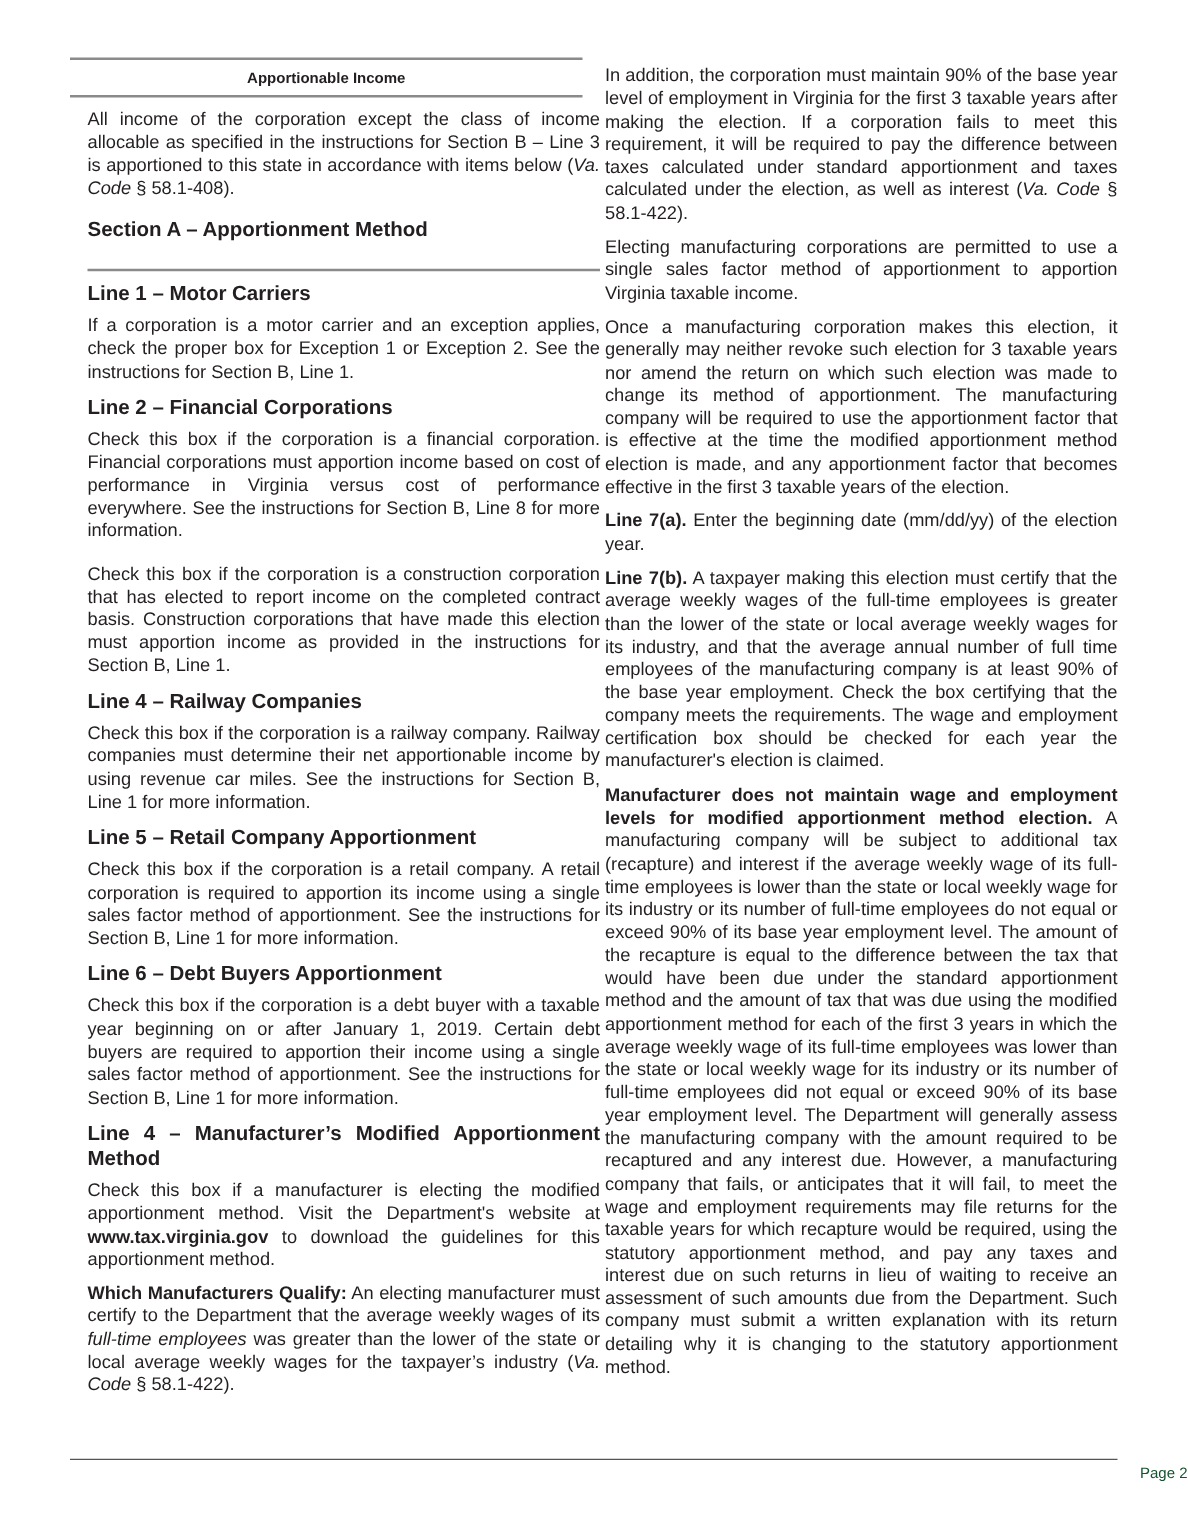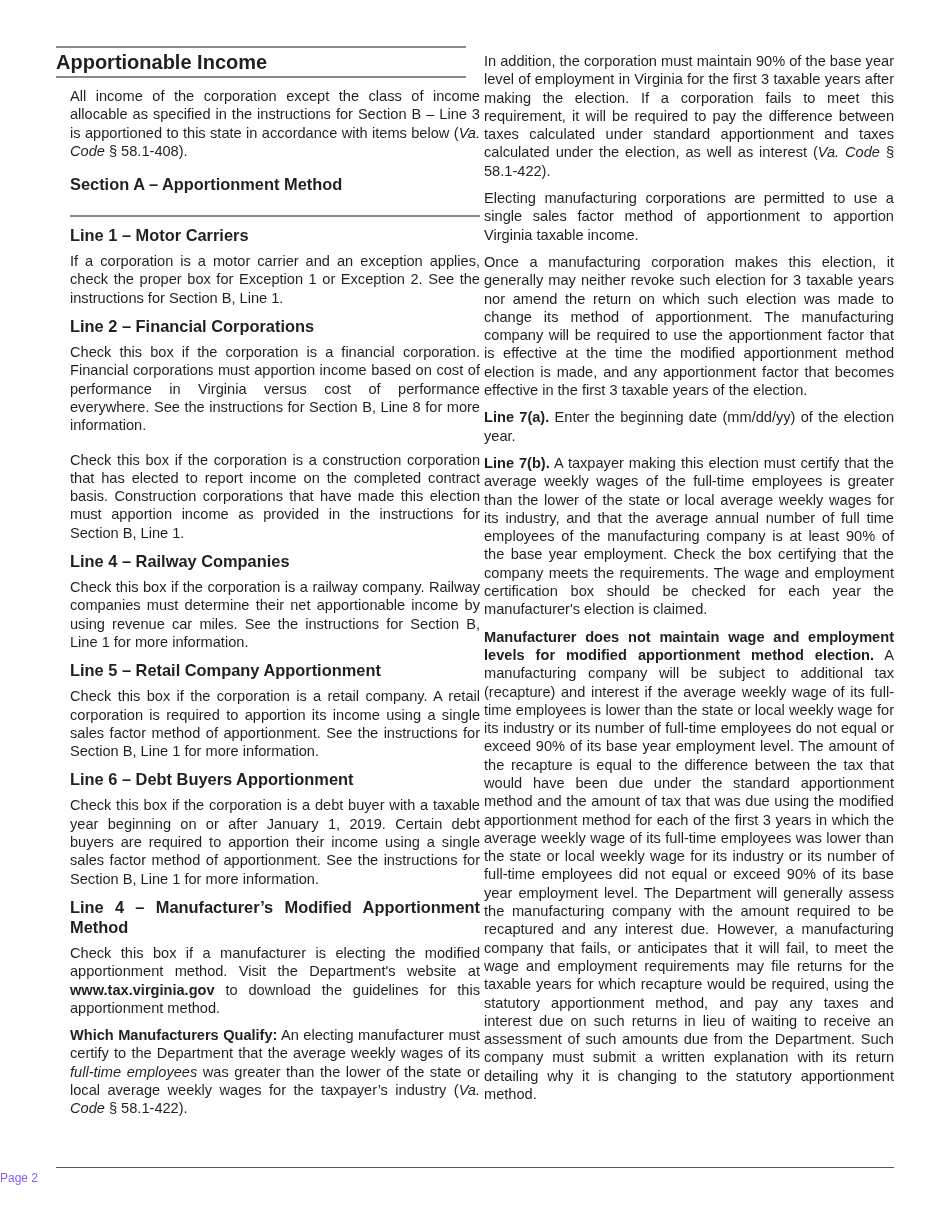--- a/index.html
+++ b/index.html
@@ -3,32 +3,32 @@
 <meta charset="utf-8">
 <style>
   html, body { margin: 0; padding: 0; background: #ffffff; }
   body { width: 950px; height: 1230px; position: relative; overflow: hidden;
          font-family: "Liberation Sans", sans-serif; color: #231f20; }
   .col { position: absolute; top: 0; width: 410px; font-size: 14.6px; line-height: 18.3px; }
   .col.left { left: 56px; }
   .col.right { left: 484px; }
   .rule { border: 0; border-top: 2px solid #8a8a8a; margin: 0; }
   .title-block { position: absolute; top: 46px; left: 0; width: 410px; }
-  .title { font-weight: bold; font-size: 20px; line-height: 28px; margin: 0; }
+  .title { font-weight: bold; font-size: 12px; text-align: center; line-height: 28px; margin: 0; }
   p { margin: 0; text-align: justify; }
   h3 { font-weight: bold; font-size: 16.4px; line-height: 20px; margin: 0; }
   .left-content { position: absolute; top: 87px; left: 14px; width: 410px; }
   .right-content { position: absolute; top: 52px; left: 0; width: 410px; }
   .gap-s { height: 7px; }
   .gap-m { height: 9px; }
   .gap-l { height: 14px; }
   .sec-head { padding-bottom: 21px; border-bottom: 2px solid #8a8a8a; margin-bottom: 8px; }
   .footer-rule { position: absolute; top: 1167px; left: 56px; width: 838px; border-top: 1.5px solid #555; }
-  .footer-page { position: absolute; top: 1171px; left: 0; width: 950px; text-align: left;
-                 font-size: 12px; color: #8b5cf6; }
+  .footer-page { position: absolute; top: 1171px; left: 0; width: 950px; text-align: right;
+                 font-size: 12px; color: #14532d; }
 </style>
 </head>
 <body>
 
 <div class="col left">
   <div class="title-block">
     <hr class="rule">
     <h2 class="title">Apportionable Income</h2>
     <hr class="rule">
   </div>

